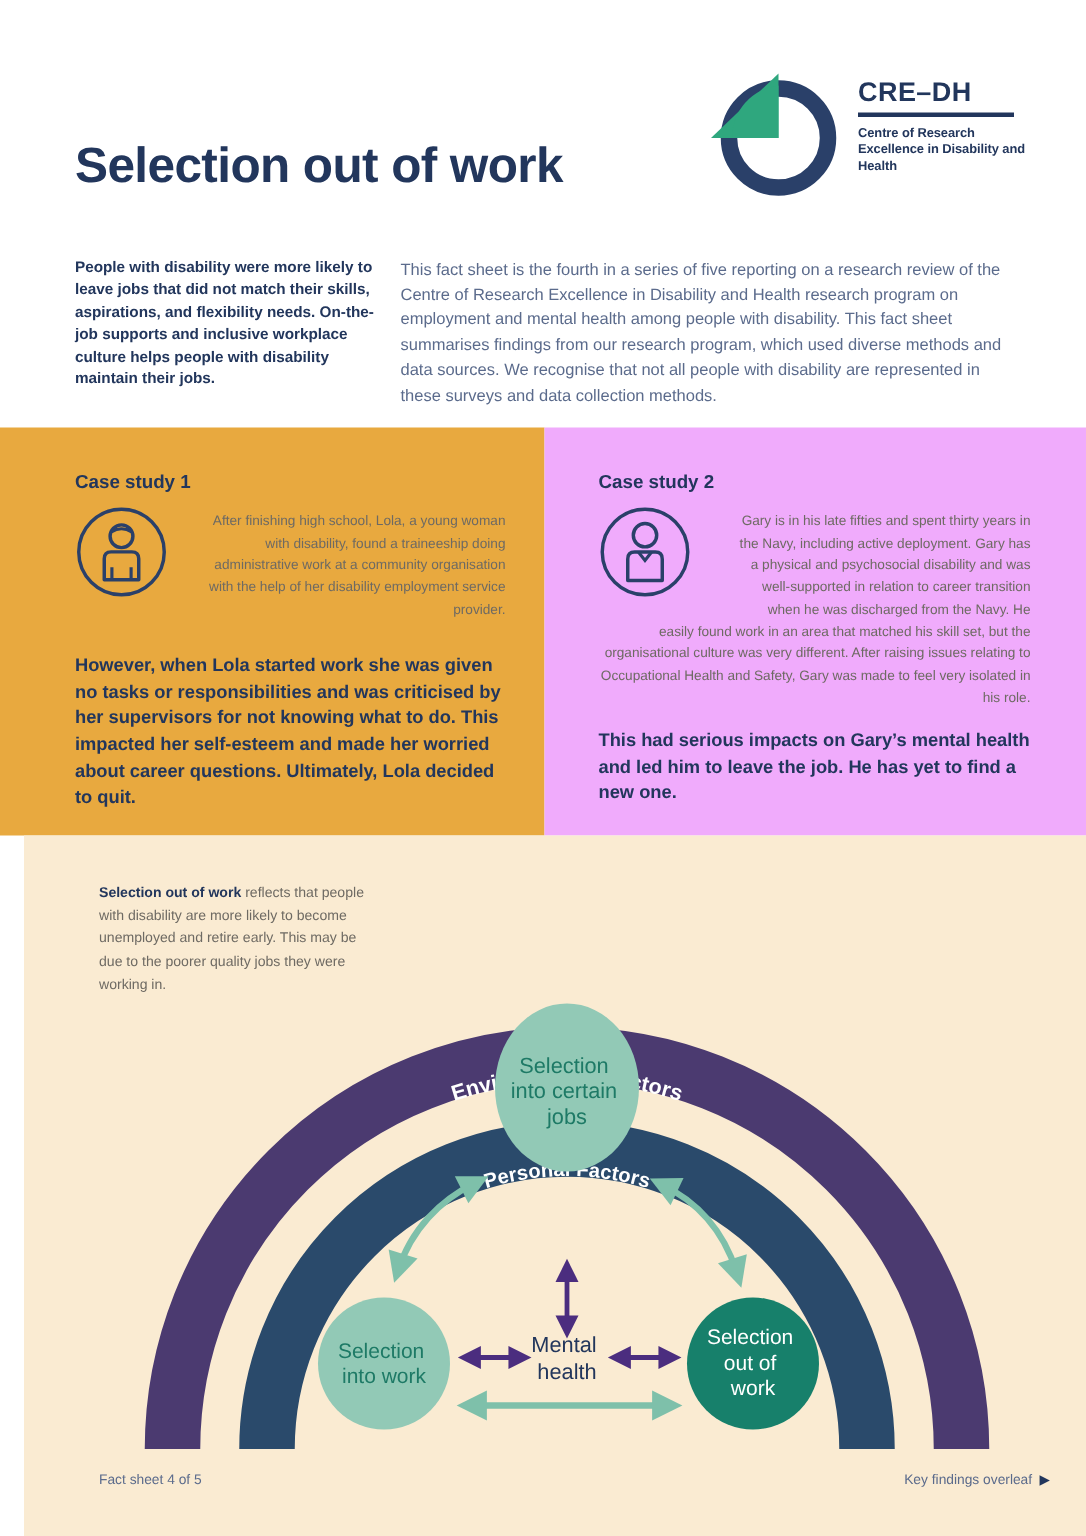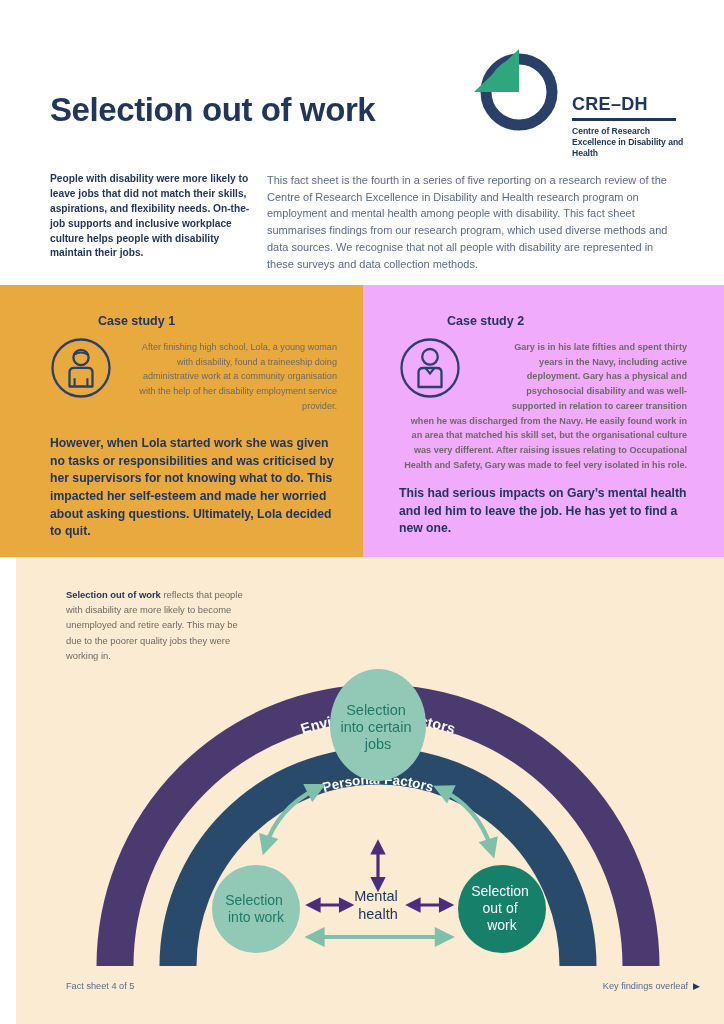--- a/index.html
+++ b/index.html
@@ -19,47 +19,47 @@
   }
   .title{
     position:absolute;left:50px;top:70px;width:420px;
     color:#22365C;font-size:33px;font-weight:bold;letter-spacing:-.4px;line-height:1.1;
   }
 
   
   .logo{position:absolute;left:466px;top:44px;width:215px;height:92px;}
   .logo-mark{position:absolute;left:0;top:0;width:100px;height:92px;}
   .logo-txt{position:absolute;left:106px;top:8px;width:112px;}
-  .logo-name{color:#22365C;font-size:18px;font-weight:bold;letter-spacing:.3px;line-height:1;margin-top:43px;}
+  .logo-name{color:#22365C;font-size:18px;font-weight:bold;letter-spacing:.3px;line-height:1;}
   .logo-rule{width:104px;height:2.5px;background:#22365C;margin:5px 0 5px 0;}
   .logo-sub{color:#22365C;font-size:8.6px;font-weight:bold;line-height:1.32;letter-spacing:-.05px;}
 
   
   .intro-l{
     position:absolute;left:50px;top:172px;width:200px;
     color:#22365C;font-size:10.2px;font-weight:bold;line-height:1.46;
   }
   .intro-r{
     position:absolute;left:267px;top:172px;width:408px;
     color:#5B6B8C;font-size:11px;line-height:1.52;
   }
 
   
   .band{position:absolute;left:0;top:285px;width:724px;height:272px;}
   .cs1{position:absolute;left:0;top:0;width:363px;height:272px;background:#E8A93F;}
   .cs2{position:absolute;left:363px;top:0;width:361px;height:272px;background:#f0abfc;}
   .cs-h{
-    position:absolute;top:29px;color:#22365C;font-size:12.5px;font-weight:bold;margin-left:48px;
+    position:absolute;top:29px;color:#22365C;font-size:12.5px;font-weight:bold;
   }
   .cs1 .cs-h{left:50px;} .cs2 .cs-h{left:36px;}
   .person{position:absolute;top:52px;width:62px;height:62px;}
   .cs1 .person{left:50px;} .cs2 .person{left:36px;}
   .cs-body{position:absolute;color:#6E6A63;font-size:9.1px;line-height:1.62;text-align:right;}
   .cs1 .cs-body{left:125px;top:55px;width:212px;}
-  .cs2 .cs-body-wrap{left:36px;top:55px;width:288px;position:absolute;font-weight:bold;}
+  .cs2 .cs-body-wrap{left:36px;top:55px;width:288px;position:absolute;}
   .cs2 .cs-ind{float:left;width:92px;height:62px;}
   .cs2 .cs-body{position:static;display:block;}
   .cs-lead{
     position:absolute;color:#22365C;font-weight:bold;line-height:1.45;
   }
   .cs1 .cs-lead{left:50px;top:150px;width:290px;font-size:12.2px;}
   .cs2 .cs-lead{left:36px;top:200px;width:290px;font-size:12.2px;}
 
   
   .diag{position:absolute;left:16px;top:557px;width:724px;height:467px;background:#FAEBD2;padding-left:48px;}
@@ -117,21 +117,21 @@
       <div class="person">
         <svg width="62" height="62" viewBox="0 0 62 62">
           <circle cx="31" cy="31" r="28.5" fill="none" stroke="#2A4069" stroke-width="2.3"></circle>
           <circle cx="31" cy="20.5" r="7.6" fill="none" stroke="#2A4069" stroke-width="2.3"></circle>
           <path d="M24.2,17.6 q6.8,-4.2 13.6,0" fill="none" stroke="#2A4069" stroke-width="2.1"></path>
           <path d="M19.5,49.5 L19.5,35.5 q0,-4.6 4.6,-4.6 L37.9,30.9 q4.6,0 4.6,4.6 L42.5,49.5 Z" fill="none" stroke="#2A4069" stroke-width="2.3" stroke-linejoin="round"></path>
           <path d="M24.6,49.5 L24.6,41.2 M37.4,49.5 L37.4,41.2" fill="none" stroke="#2A4069" stroke-width="2.1"></path>
         </svg>
       </div>
       <div class="cs-body">After finishing high school, Lola, a young woman with disability, found a traineeship doing administrative work at a community organisation with the help of her disability employment service provider.</div>
-      <div class="cs-lead">However, when Lola started work she was given no tasks or responsibilities and was criticised by her supervisors for not knowing what to do. This impacted her self-esteem and made her worried about asking questions. Ultimately, Lola decided to quit.</div>
+      <div class="cs-lead">However, when Lola started work she was given no tasks or responsibilities and was criticised by her supervisors for not knowing what to do. This impacted her self-esteem and made her worried about career questions. Ultimately, Lola decided to quit.</div>
     </div>
 
     <div class="cs2">
       <div class="cs-h">Case study 2</div>
       <div class="person">
         <svg width="62" height="62" viewBox="0 0 62 62">
           <circle cx="31" cy="31" r="28.5" fill="none" stroke="#2A4069" stroke-width="2.3"></circle>
           <circle cx="31" cy="19.8" r="7.8" fill="none" stroke="#2A4069" stroke-width="2.3"></circle>
           <path d="M19.5,50 L19.5,35.6 q0,-4.6 4.6,-4.6 L37.9,31 q4.6,0 4.6,4.6 L42.5,50 Z" fill="none" stroke="#2A4069" stroke-width="2.3" stroke-linejoin="round"></path>
           <path d="M26.6,31 L31,36.6 L35.4,31" fill="none" stroke="#2A4069" stroke-width="2.1"></path>

